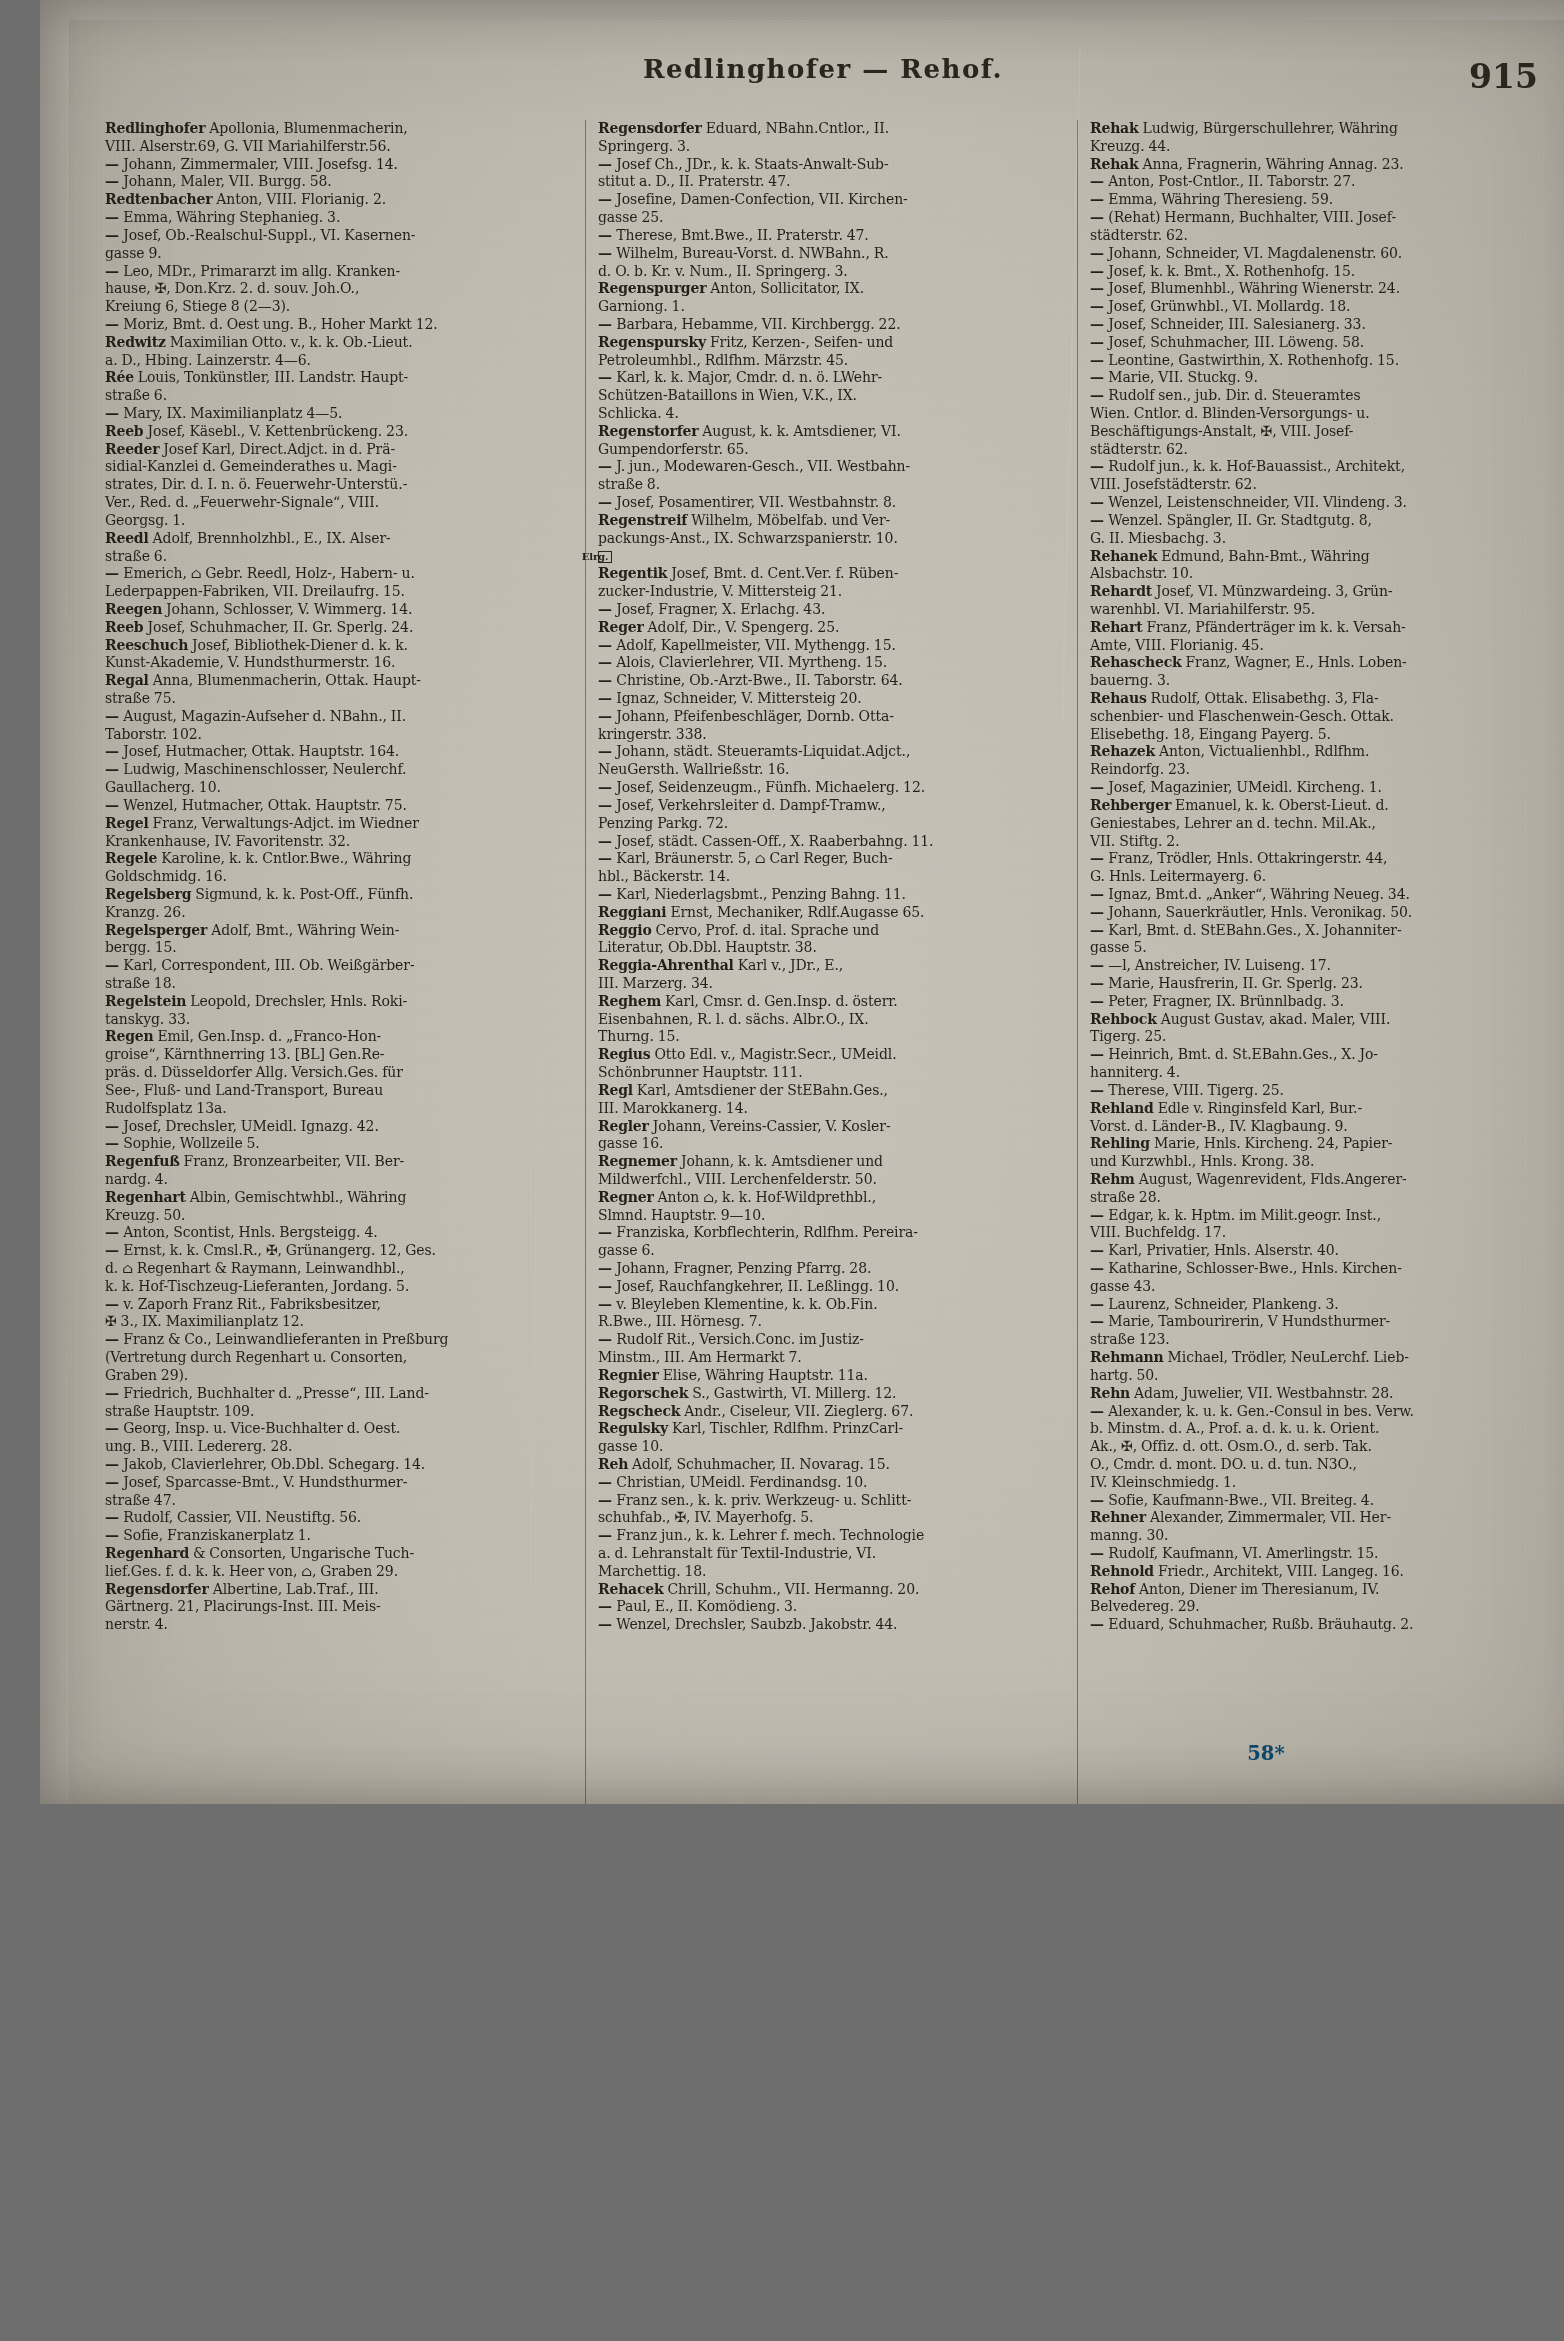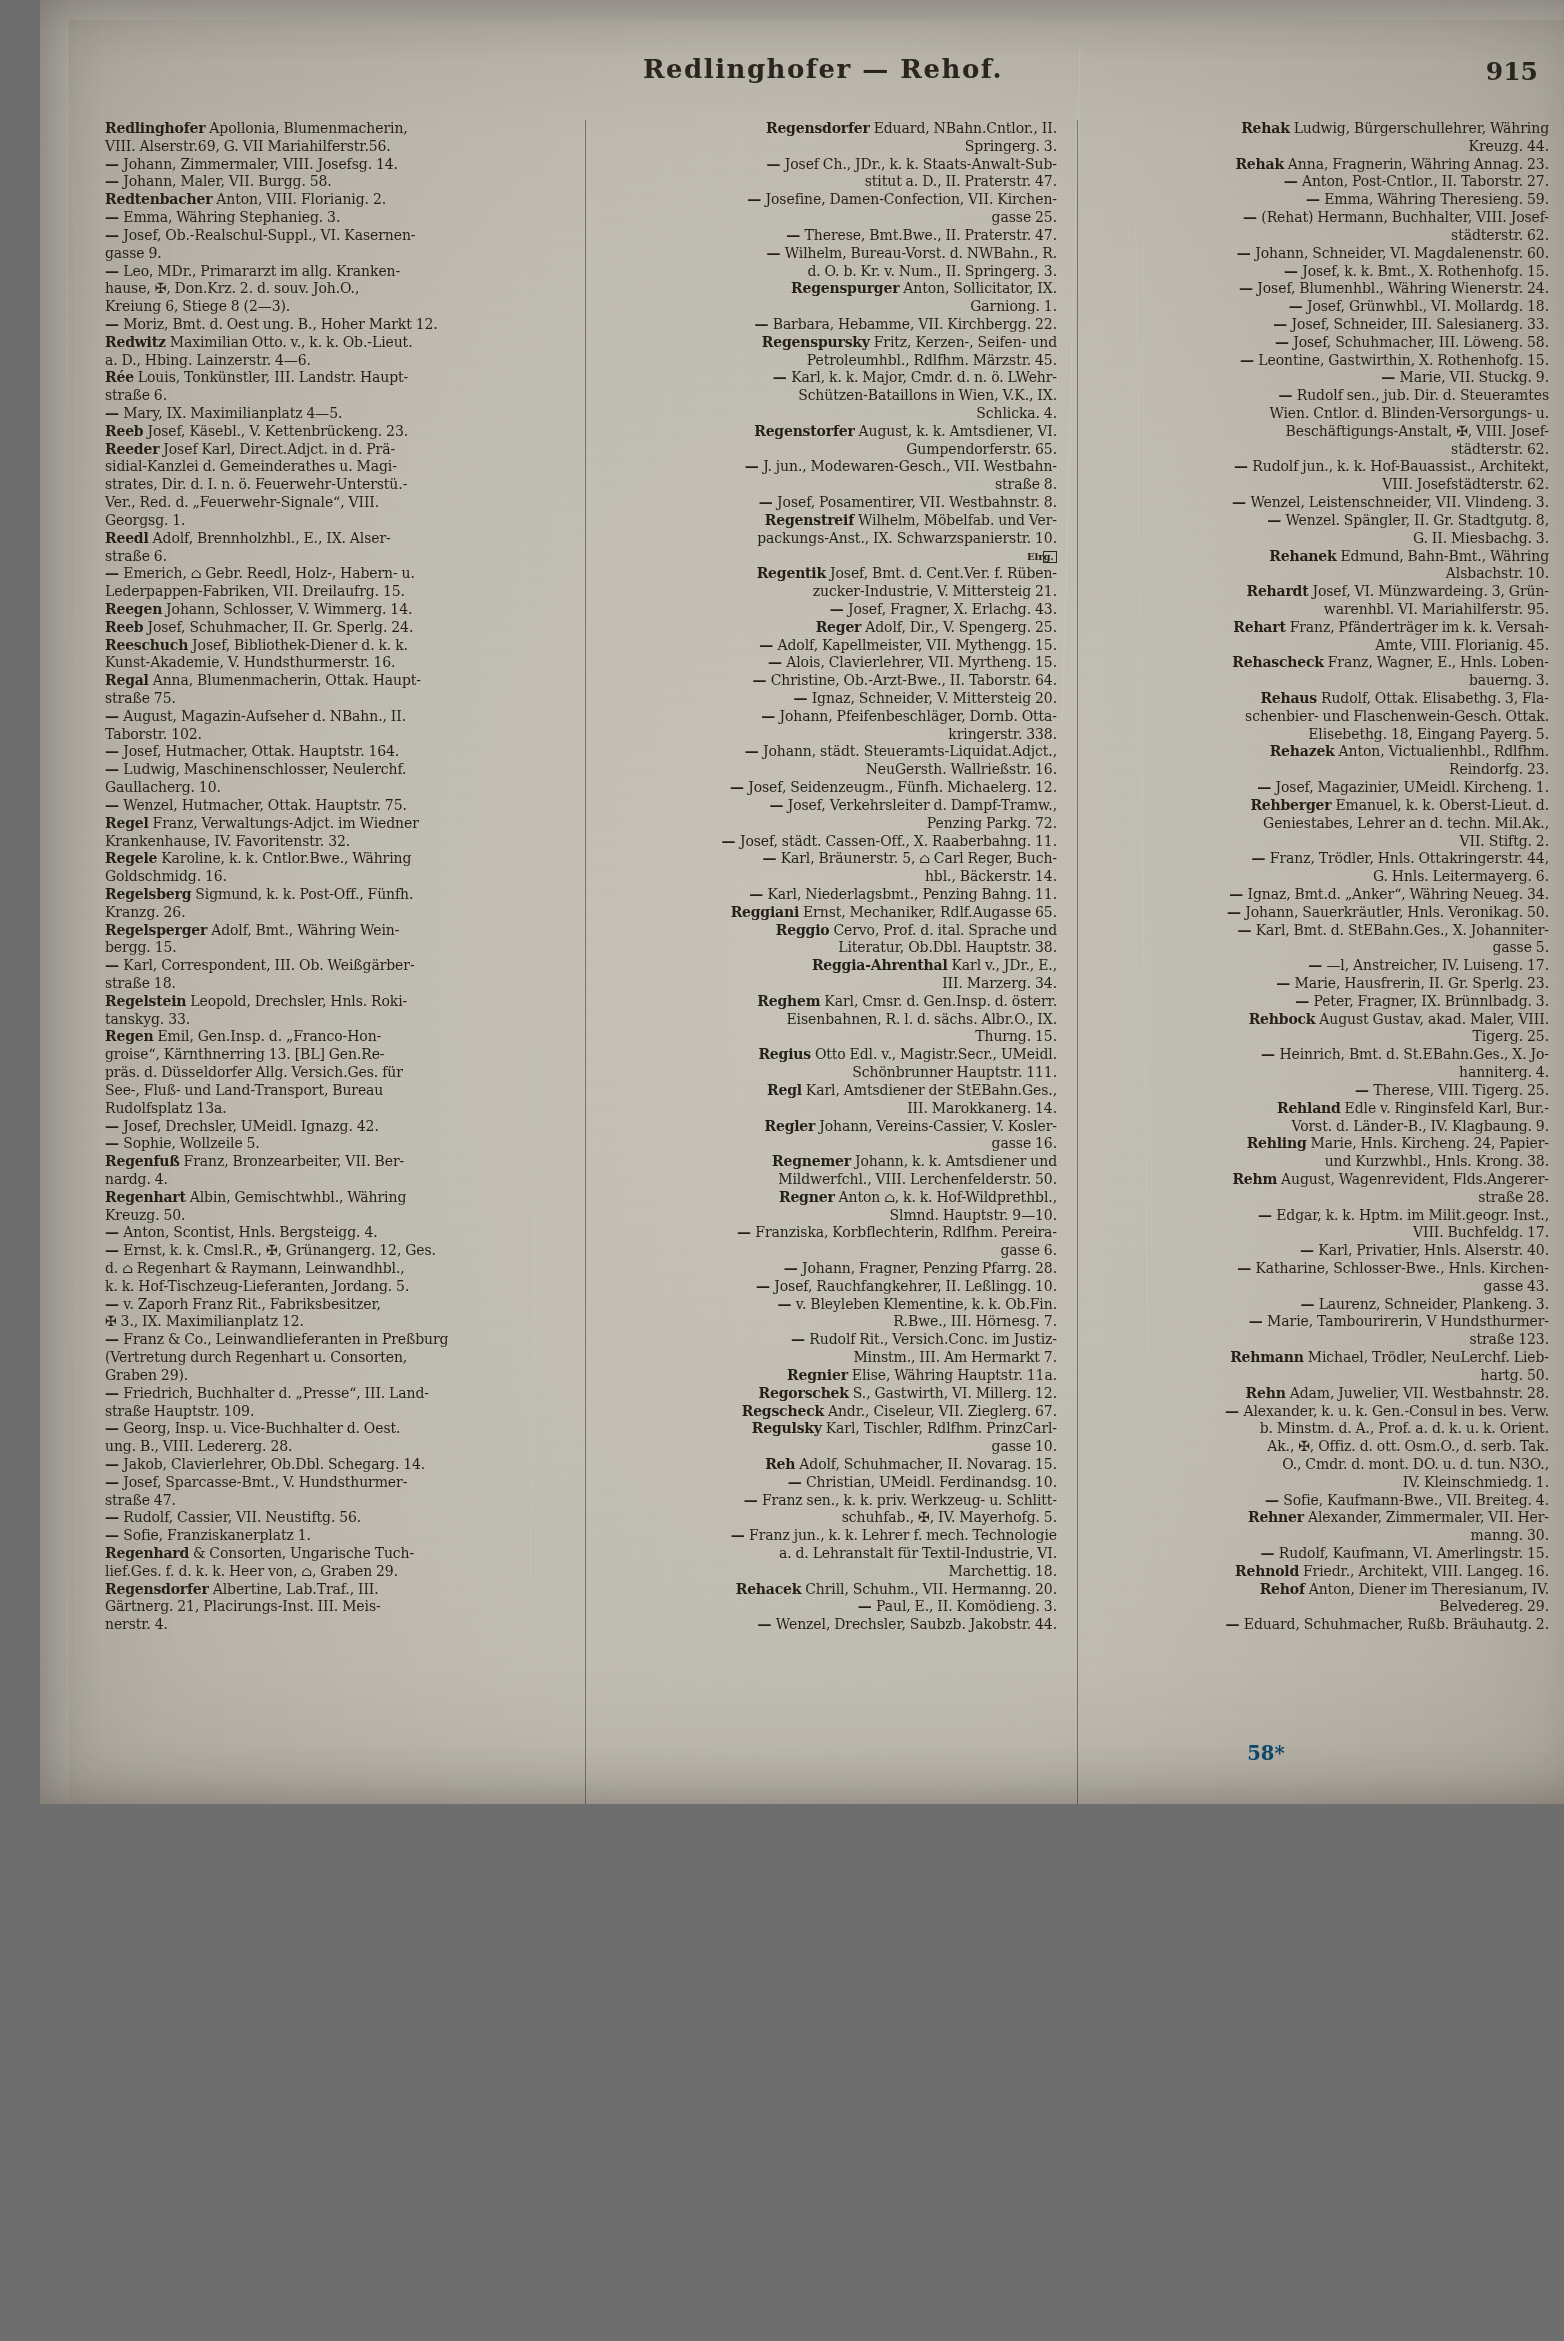--- a/index.html
+++ b/index.html
@@ -62,42 +62,42 @@
     font-weight: bold;
     font-size: 26px;
     letter-spacing: 1.5px;
     color: #2a2620;
     top: 0;
   }
   .hdr-page {
     position: absolute;
     right: 0;
     top: 3px;
-    font-size: 25px;
+    font-size: 33px;
     font-weight: bold;
     color: #2b2721;
   }
 
   
   .columns {
     position: absolute;
     left: 53px;
     top: 120px;
     width: 1468px;
     height: 2130px;
     display: flex;
     gap: 8px;
   }
   .col {
     width: 489px;
     padding: 0 12px;
     box-sizing: border-box;
     position: relative;
   }
-  .col + .col { border-left: 1.5px solid rgba(60,54,44,0.55); text-align: right; }
+  .col + .col { border-left: 1.5px solid rgba(60,54,44,0.55); }
 
   .entry {
     font-size: 14px;
     line-height: 1.245;
     color: #241f19;
     margin: 0 0 0.4px 0;
     text-indent: 0;
     padding-left: 19.6px;
     text-indent: -19.6px;
     word-spacing: -0.4px;

